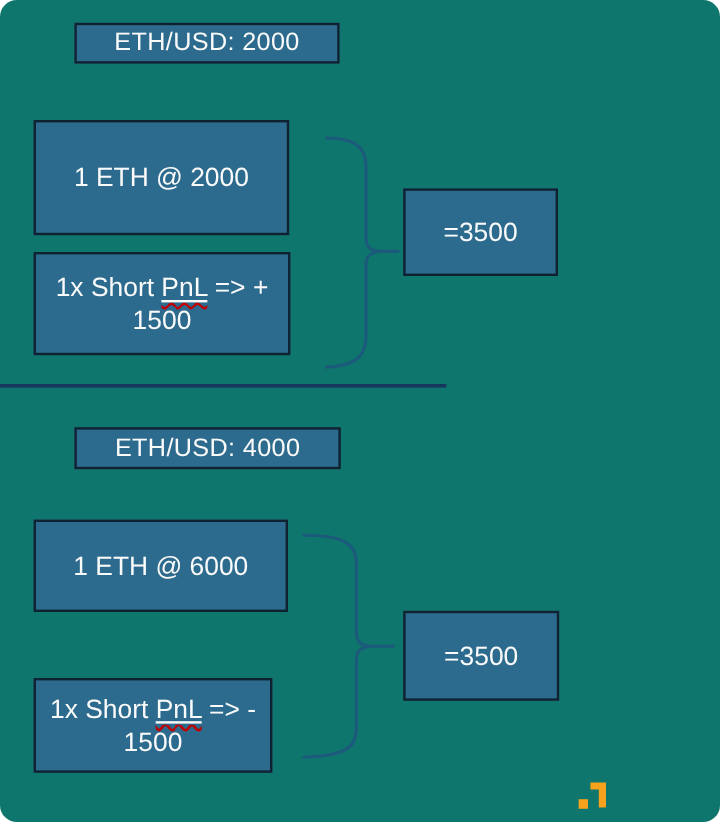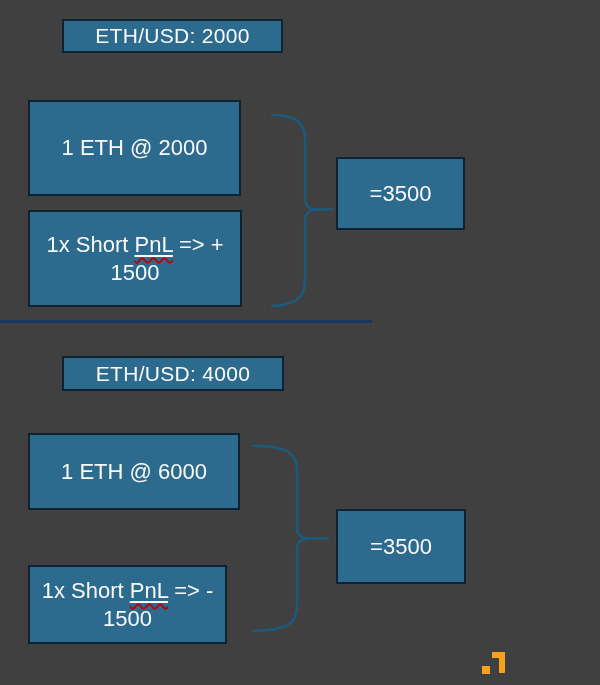--- a/index.html
+++ b/index.html
@@ -1,18 +1,18 @@
 <!DOCTYPE html>
 <html><head>
 <meta charset="utf-8">
 <style>
   html,body{margin:0;padding:0;background:#ffffff;}
   .canvas{
-    position:relative;width:600px;height:685px;background:#404040;
-    font-family:"Liberation Sans",sans-serif;overflow:hidden;
+    position:relative;width:600px;height:685px;background:#0f766e;
+    font-family:"Liberation Sans",sans-serif;overflow:hidden;border-radius:14px;
   }
   .tealbox{
     position:absolute;box-sizing:border-box;
     background:#2C6B8D;border:2px solid #0F2231;color:#FAFAFA;
     display:flex;align-items:center;justify-content:center;text-align:center;
   }
   .header-box{font-size:21px;letter-spacing:.3px;}
   .big-text{font-size:22px;}
   .two-line{line-height:1.25;flex-direction:column;}
   .line{white-space:nowrap;}
@@ -41,21 +41,21 @@
 </style>
 </head>
 <body>
 
 <div class="canvas">
 
   <div class="tealbox header-box" style="left:62px;top:19px;width:221px;height:34px;">ETH/USD: 2000</div>
 
   <div class="tealbox big-text" style="left:28px;top:100px;width:213px;height:96px;">1 ETH @ 2000</div>
 
-  <div class="tealbox big-text two-line" style="left:28px;top:210px;width:214px;height:97px;">
+  <div class="tealbox big-text two-line" style="left:28px;top:210px;width:214px;height:86px;">
     <div class="line">
       <span>1x Short</span>
       <span class="pnl-wrap"><span class="pnl-text">PnL</span></span>
       <span>=&gt; +</span>
     </div>
     <div class="line">1500</div>
   </div>
 
   <svg class="brace" style="left:271px;top:112px;" width="62" height="198" viewBox="0 0 62 198">
     <path d="M1,3 C22,3 34,9 34,26 L34,85 C34,93 36,96.5 45,97.5 L61,97.5

